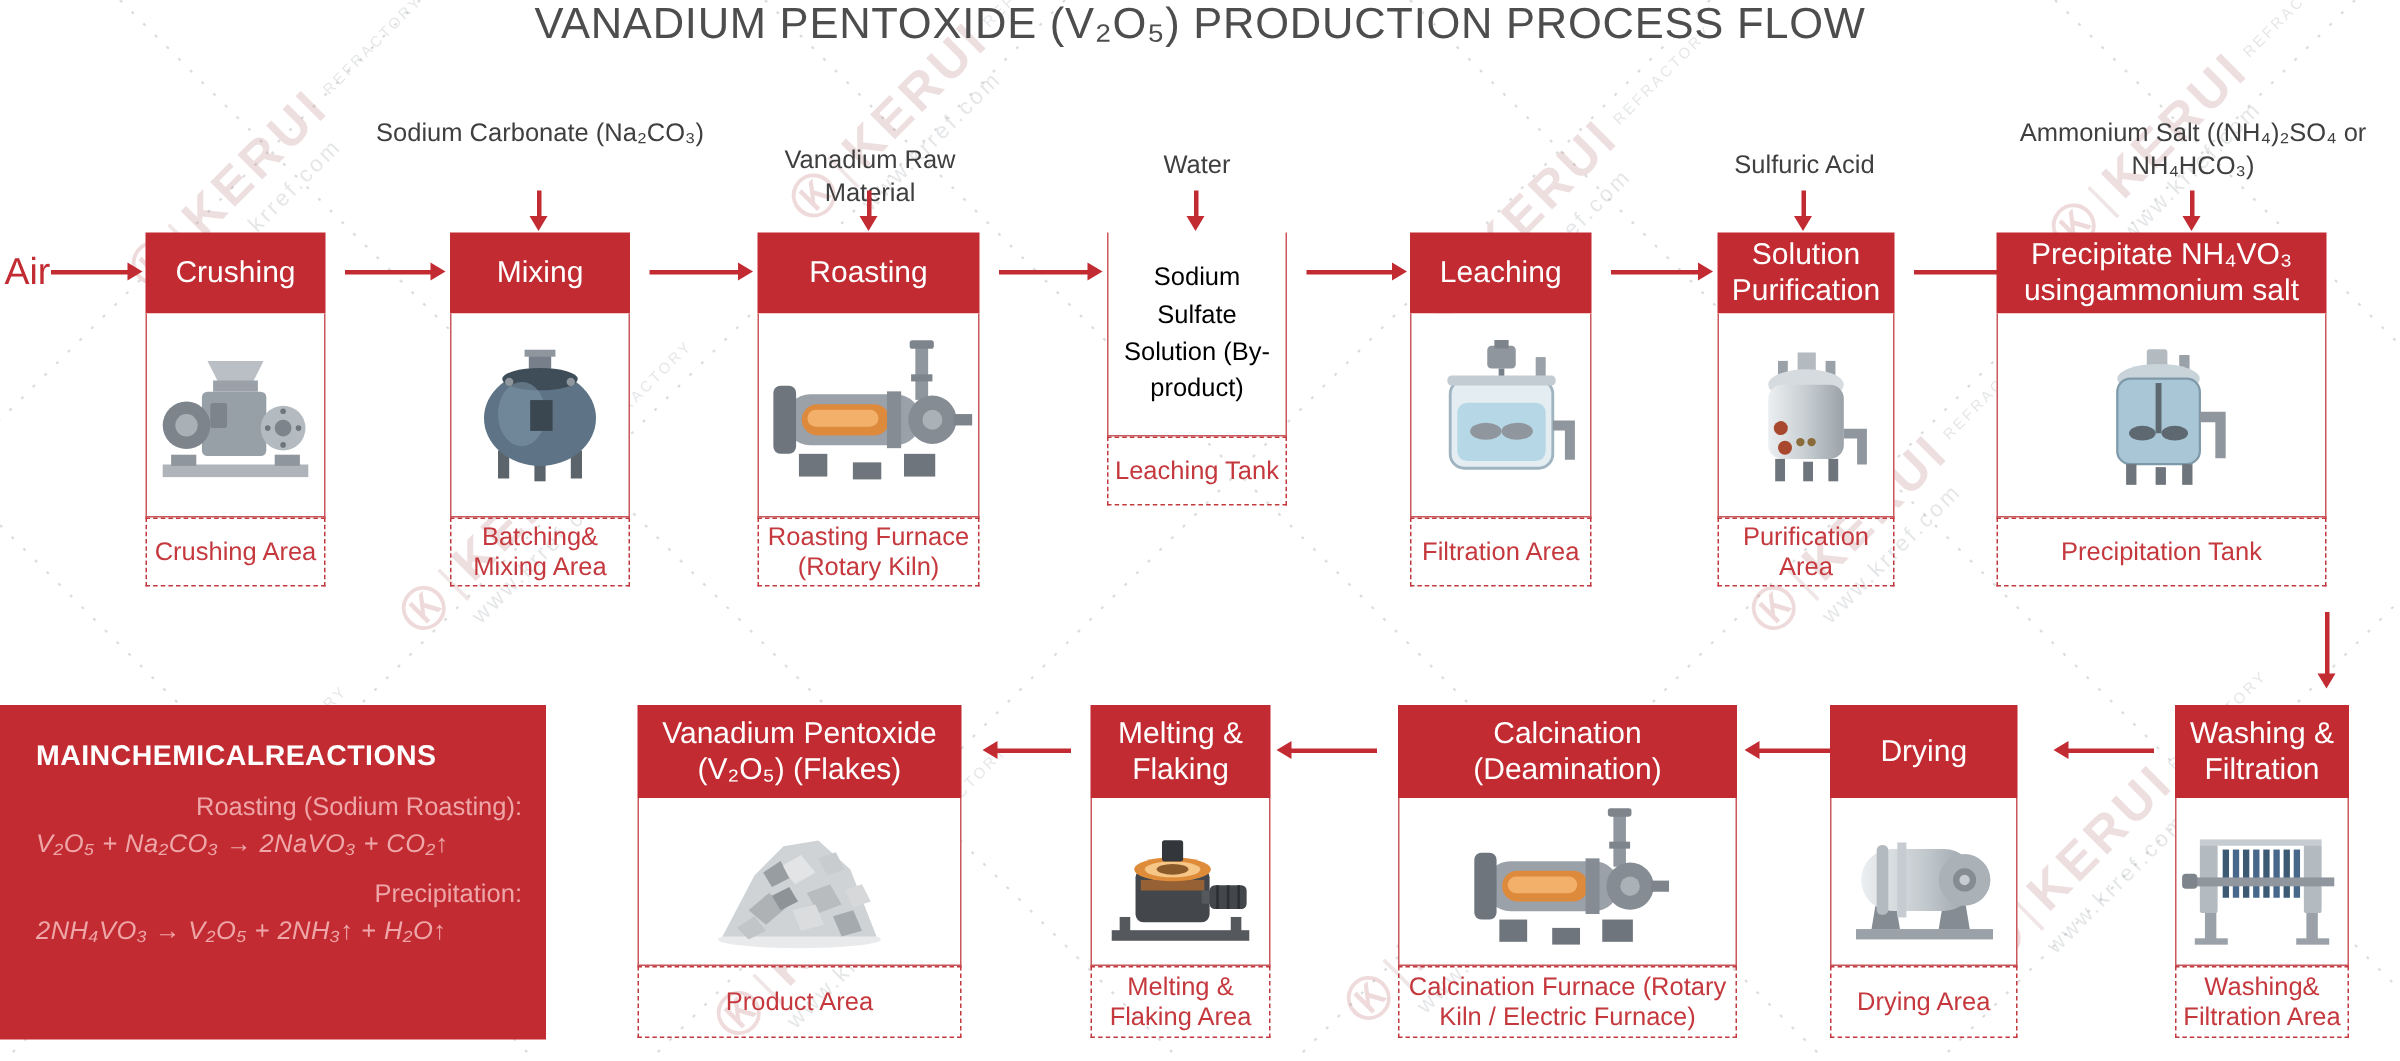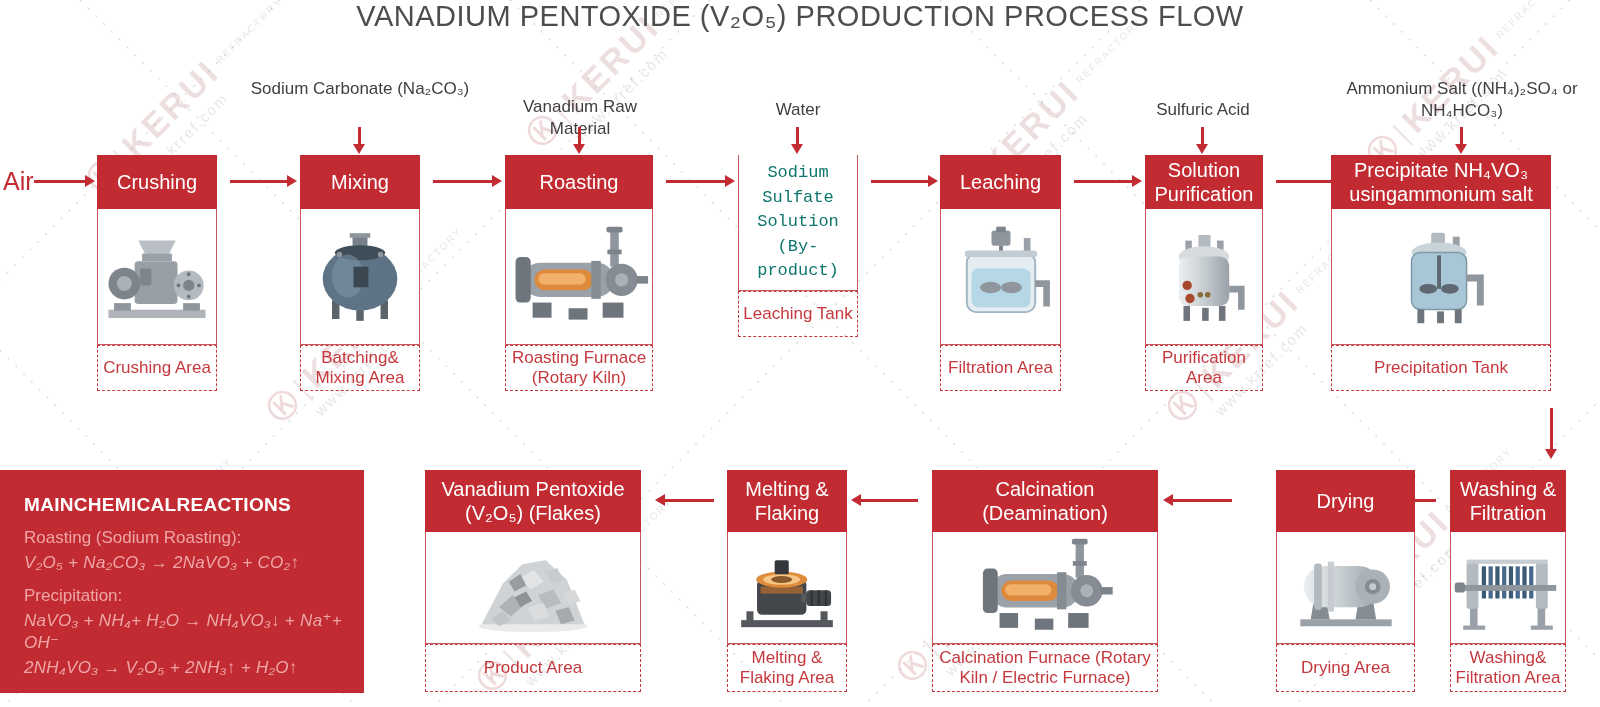--- a/index.html
+++ b/index.html
@@ -26,40 +26,40 @@
   .colT .hdr{height:54px;}
   .colB .hdr{height:62px;}
   .body-box{background:#ffffff;border:1px solid #c9575b;border-top:none;box-sizing:border-box;
             display:flex;align-items:center;justify-content:center;overflow:hidden;}
   .colT .body-box{height:136px;}
   .colB .body-box{height:112px;}
   .area{border:1.5px dashed #c2393e;color:#c5383d;display:flex;align-items:center;justify-content:center;
         text-align:center;font-size:17px;line-height:1.2;box-sizing:border-box;padding:2px 3px;}
   .colT .area{height:46px;}
   .colB .area{height:48px;}
-  .byproduct{font-size:17px;color:#0f766e;text-align:center;line-height:1.45;padding:0 4px;font-family:Liberation Mono, monospace;}
+  .byproduct{font-size:17px;color:#000000;text-align:center;line-height:1.45;padding:0 4px;}
   
   .ar{position:absolute;background:#c22b31;z-index:2;}
   .ar-r{height:3px;}
   .ar-r::after{content:"";position:absolute;right:-9px;top:-5px;width:0;height:0;
                border-left:10px solid #c22b31;border-top:6.5px solid transparent;border-bottom:6.5px solid transparent;}
   .ar-l{height:3px;}
   .ar-l::after{content:"";position:absolute;left:-9px;top:-5px;width:0;height:0;
                border-right:10px solid #c22b31;border-top:6.5px solid transparent;border-bottom:6.5px solid transparent;}
   .ar-d{width:3px;}
   .ar-d::after{content:"";position:absolute;bottom:-9px;left:-5.5px;width:0;height:0;
                border-top:10px solid #c22b31;border-left:6.5px solid transparent;border-right:6.5px solid transparent;}
   
   .inp{position:absolute;text-align:center;font-size:17px;color:#3f3f3f;line-height:1.3;z-index:2;}
   .air{position:absolute;left:3px;top:167px;font-size:25px;color:#c22b31;z-index:2;}
   
   .reactions{position:absolute;left:0;top:470px;width:364px;height:223px;background:#c22b31;
              box-sizing:border-box;padding:24px 16px 0 24px;z-index:2;}
   .rx-title{color:#ffffff;font-size:19px;font-weight:bold;letter-spacing:0.3px;margin-bottom:8px;}
-  .rx-label{color:#eea6a8;font-size:17px;margin-top:11px;line-height:1.3;}
+  .rx-label{color:#eea6a8;font-size:17px;margin-top:11px;line-height:1.3;text-align:right;}
   .rx-eq{color:#eea6a8;font-size:17px;line-height:1.3;margin-top:3px;letter-spacing:0.3px;font-style:italic;}
   .equip{display:block;}
 </style>
 </head>
 <body>
 
 <div class="canvas">
 
   <svg class="wm-lines" width="1600" height="707">
     <g stroke="#d9d9d9" stroke-width="1.5" stroke-dasharray="2 9" opacity="0.9">
@@ -353,21 +353,21 @@
   <div class="colB" style="left:932px;width:226px">
     <div class="hdr">Calcination (Deamination)</div>
     <div class="body-box">
         <svg class="equip" width="140" height="102">
           <use href="#sym-kiln"></use>
         </svg>
       </div>
     <div class="area">Calcination Furnace (Rotary Kiln / Electric Furnace)</div>
   </div>
 
-  <div class="colB" style="left:1276px;width:139px">
+  <div class="colB" style="left:1220px;width:125px">
     <div class="hdr">Drying</div>
     <div class="body-box">
         <svg class="equip" width="112" height="95">
           <use href="#sym-dryer"></use>
         </svg>
       </div>
     <div class="area">Drying Area</div>
   </div>
 
   <div class="colB" style="left:1450px;width:116px">
@@ -378,21 +378,20 @@
         </svg>
       </div>
     <div class="area">Washing&amp; Filtration Area</div>
   </div>
 
   <div class="reactions">
     <div class="rx-title">MAINCHEMICALREACTIONS</div>
     <div class="rx-label">Roasting (Sodium Roasting):</div>
     <div class="rx-eq">V₂O₅ + Na₂CO₃ → 2NaVO₃ + CO₂↑</div>
     <div class="rx-label">Precipitation:</div>
-    <div class="rx-eq">NaVO₃ + NH₄+ H₂O → NH₄VO₃↓ + Na⁺+ OH⁻</div>
     <div class="rx-eq">2NH₄VO₃ → V₂O₅ + 2NH₃↑ + H₂O↑</div>
   </div>
 
 <div class="wm" style="left: 60px; top: 70px;">
     <div class="wm-row">
       <span class="wm-k">Ⓚ</span>
       <span class="wm-bar">|</span>
       <span class="wm-brand">KERUI</span>
       <span class="wm-tag">REFRACTORY</span>
     </div>

